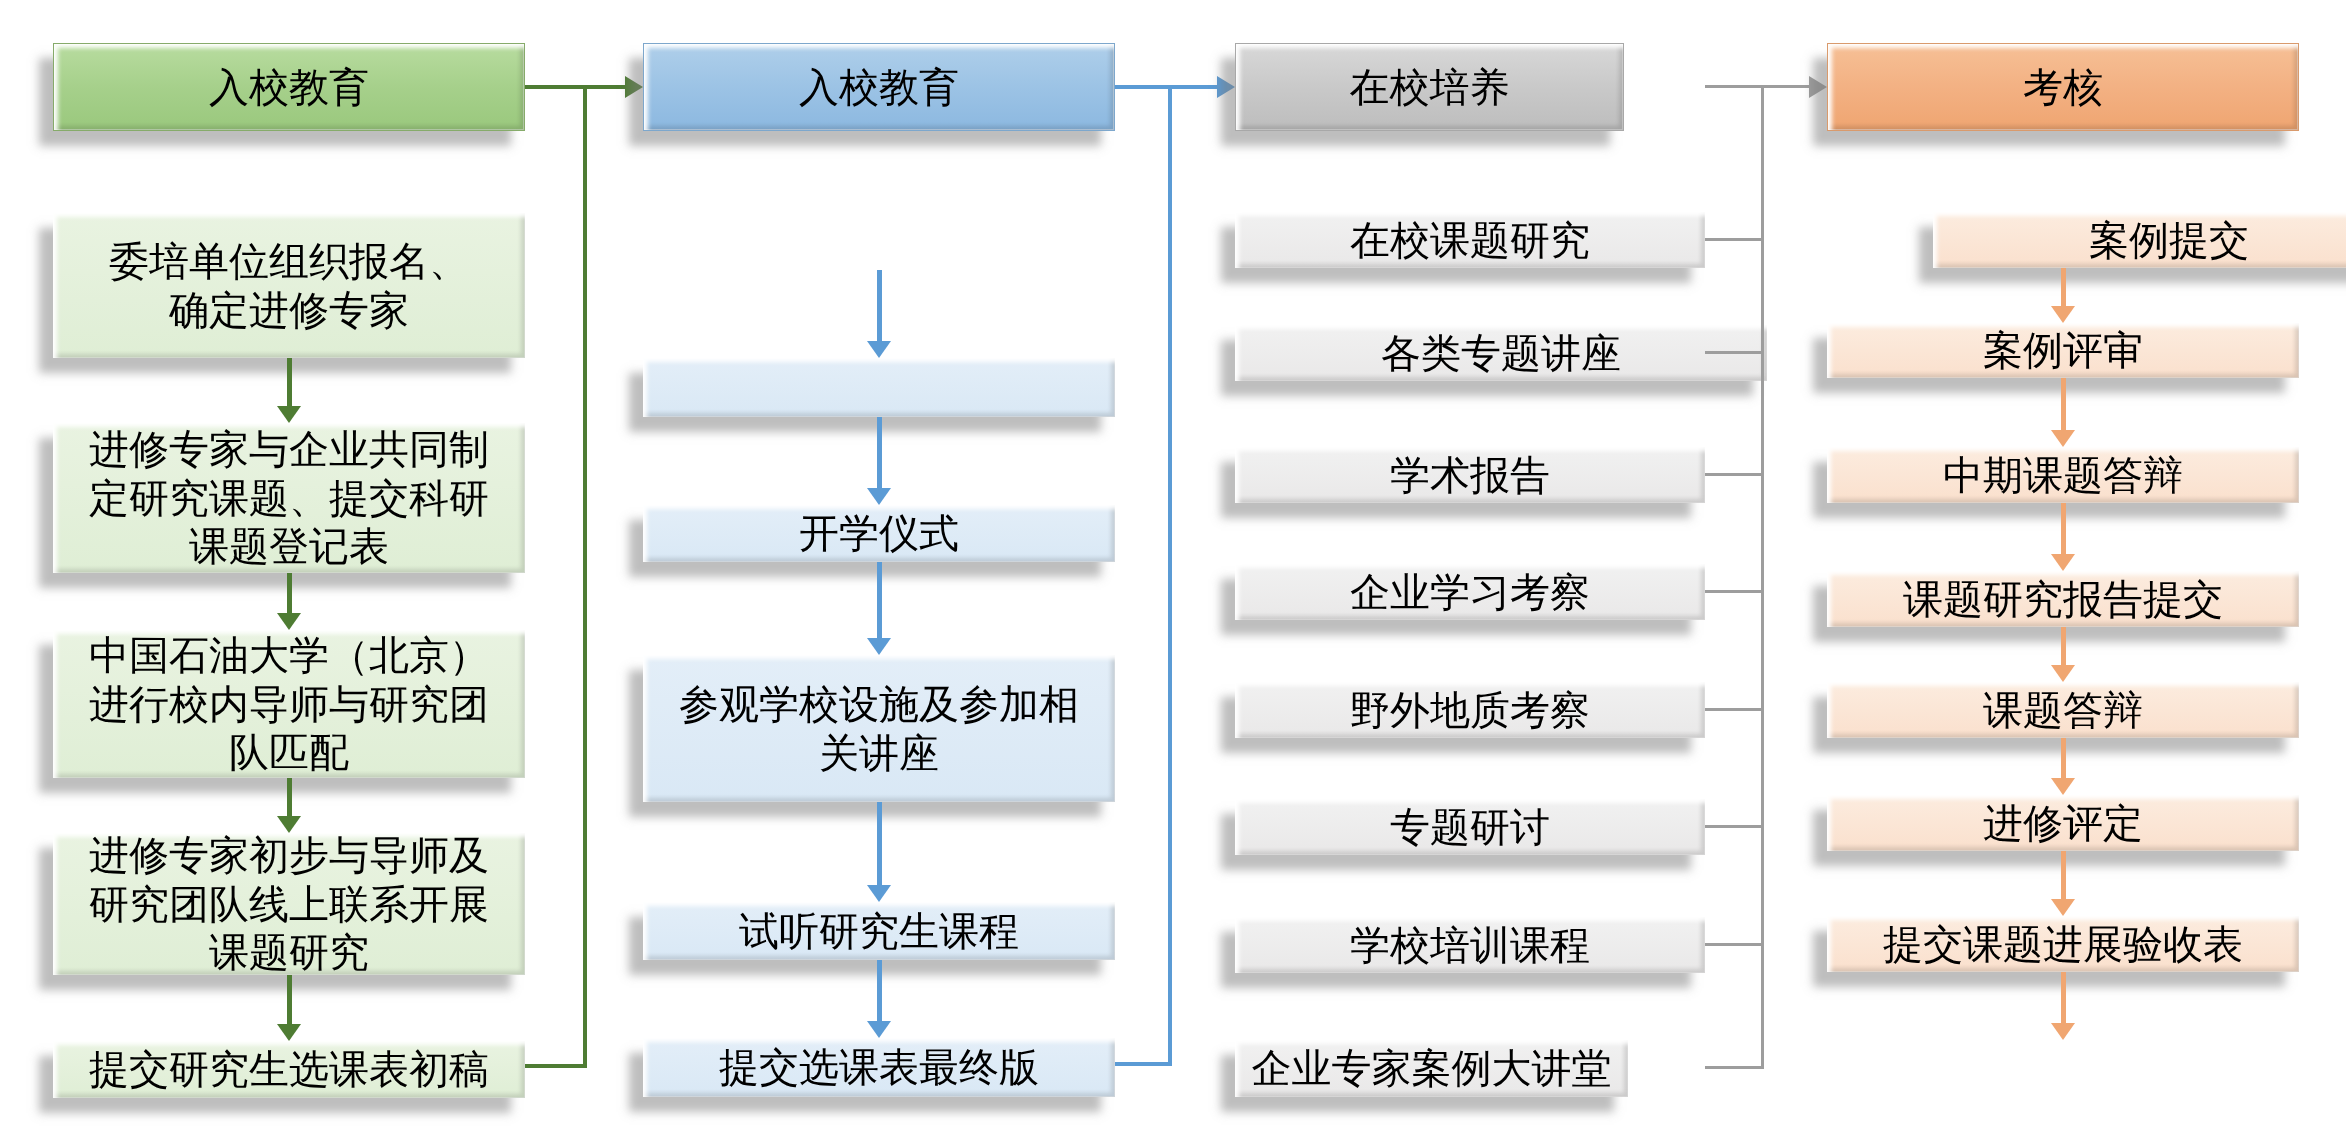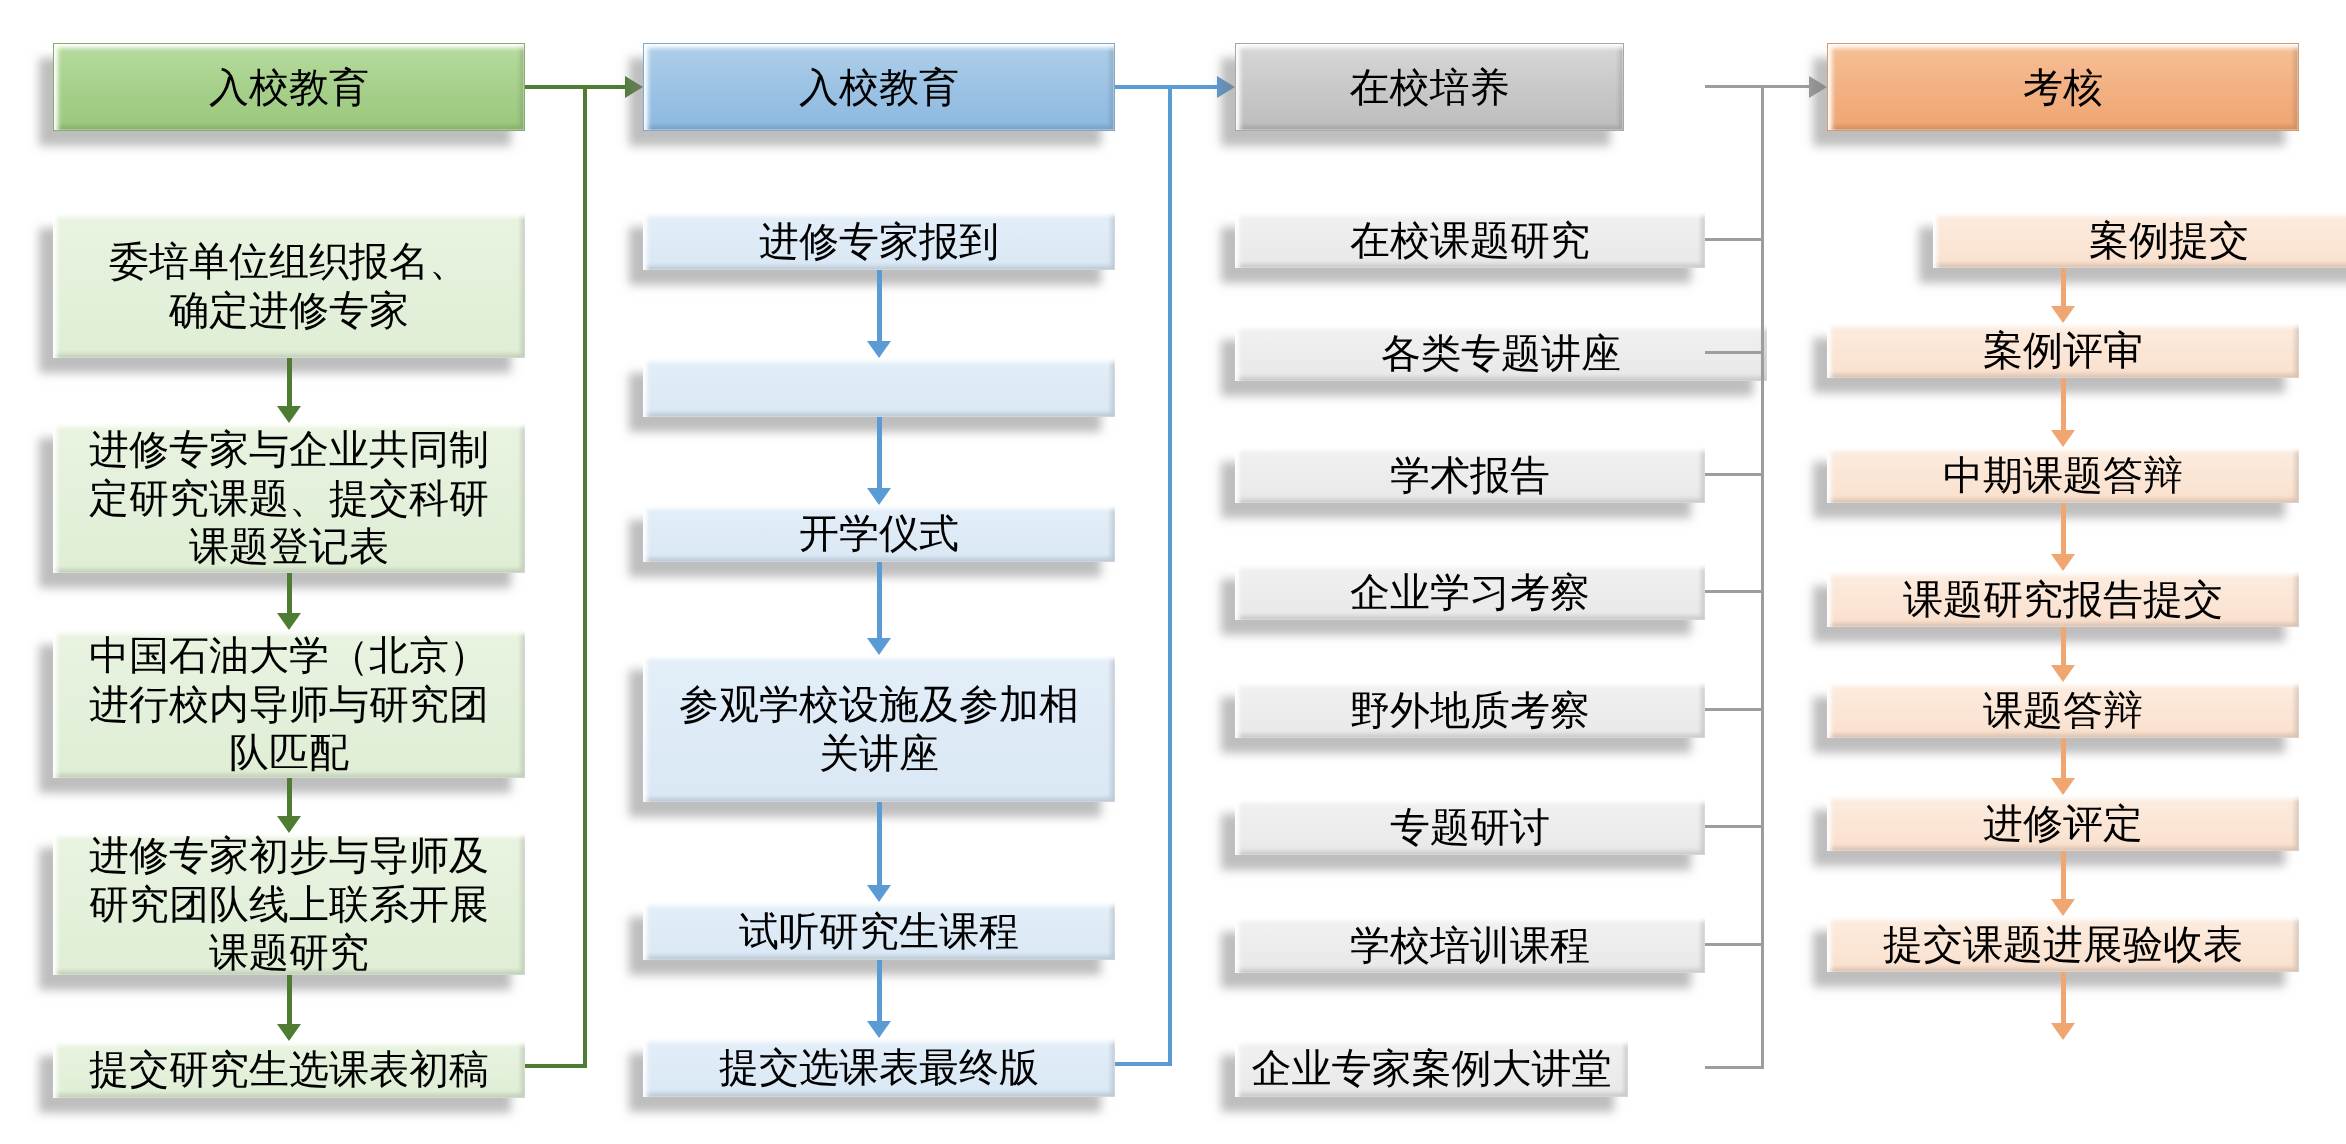--- a/index.html
+++ b/index.html
@@ -77,21 +77,20 @@
       <i class="s"></i>
       <i class="h"></i>
     </div>
 
   <div class="hline green" style="left:525px;top:85px;width:102px;height:4px"></div>
   <div class="rhead green" style="left:625px;top:76px"></div>
   <div class="vline green" style="left:583px;top:85px;width:4px;height:983px"></div>
   <div class="hline green" style="left:525px;top:1064px;width:62px;height:4px"></div>
 
   <div class="box b-h" style="left:643px;top:43px;width:472px;height:88px">入校教育</div>
-  <div class="box b-i" style="left:643px;top:212px;width:472px;height:58px">进修专家报到</div>
   <div class="box b-i" style="left:643px;top:358px;width:472px;height:59px"></div>
   <div class="box b-i" style="left:643px;top:505px;width:472px;height:57px">开学仪式</div>
   <div class="box b-i" style="left:643px;top:655px;width:472px;height:147px">参观学校设施及参加相
 关讲座</div>
   <div class="box b-i" style="left:643px;top:902px;width:472px;height:58px">试听研究生课程</div>
   <div class="box b-i" style="left:643px;top:1038px;width:472px;height:59px">提交选课表最终版</div>
 
   <div class="varrow blue" style="left:879px;top:270px;height:88px">
       <i class="s"></i>
       <i class="h"></i>

